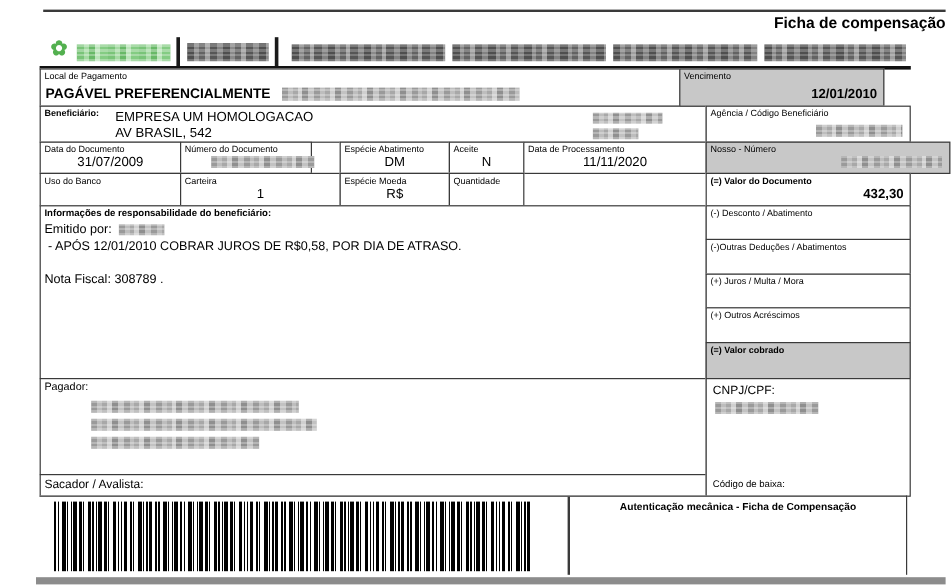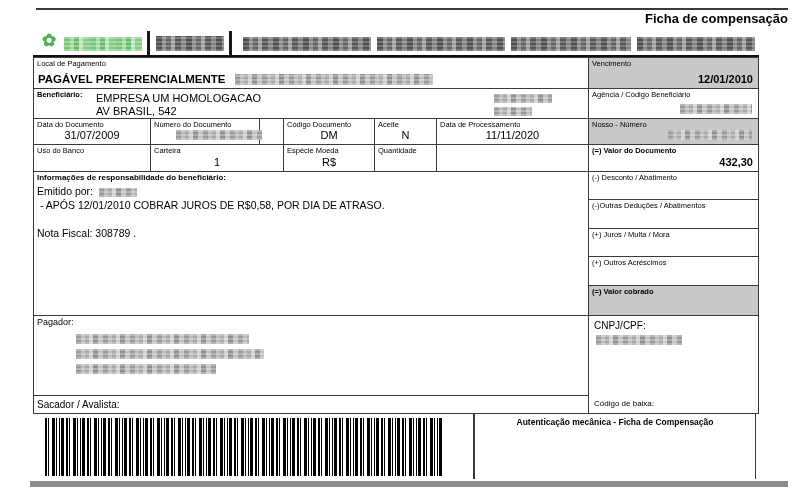--- a/index.html
+++ b/index.html
@@ -78,21 +78,21 @@
 
   <div class="cell" style="left:33px;top:118px;width:118px;height:27px;">
     <div class="lbl">Data do Documento</div>
     <div class="val center-bottom">31/07/2009</div>
   </div>
   <div class="cell" style="left:150px;top:118px;width:110px;height:27px;">
     <div class="lbl">Número do Documento</div>
     <span class="redacted abs" style="left:25px;bottom:4px;width:86px;height:10px;"></span>
   </div>
   <div class="cell" style="left:283px;top:118px;width:92px;height:27px;">
-    <div class="lbl">Código Documento</div>
+    <div class="lbl">Espécie Abatimento</div>
     <div class="val center-bottom">DM</div>
   </div>
   <div class="cell" style="left:374px;top:118px;width:63px;height:27px;">
     <div class="lbl">Aceite</div>
     <div class="val center-bottom">N</div>
   </div>
   <div class="cell" style="left:436px;top:118px;width:153px;height:27px;">
     <div class="lbl">Data de Processamento</div>
     <div class="val center-bottom">11/11/2020</div>
   </div>
@@ -126,29 +126,29 @@
     <div class="lbl" style="font-size:9px;">Pagador:</div>
     <span class="redacted abs" style="left:42px;top:18px;width:173px;height:10px;"></span>
     <span class="redacted abs" style="left:42px;top:33px;width:188px;height:10px;"></span>
     <span class="redacted abs" style="left:42px;top:48px;width:140px;height:10px;"></span>
   </div>
 
   <div class="cell" style="left:33px;top:395px;width:556px;height:19px;">
     <div class="lbl" style="font-size:10px;top:3px;">Sacador / Avalista:</div>
   </div>
 
-  <div class="cell gray" style="left:588px;top:57px;width:171px;height:32px;">
+  <div class="cell gray" style="left:566px;top:57px;width:171px;height:32px;">
     <div class="lbl">Vencimento</div>
     <div class="val big right-bottom">12/01/2010</div>
   </div>
   <div class="cell" style="left:588px;top:88px;width:171px;height:31px;">
     <div class="lbl">Agência / Código Beneficiário</div>
     <span class="redacted abs" style="right:6px;bottom:4px;width:72px;height:10px;"></span>
   </div>
-  <div class="cell gray" style="left:588px;top:118px;width:171px;height:27px;">
+  <div class="cell gray" style="left:588px;top:118px;width:204px;height:27px;">
     <div class="lbl">Nosso - Número</div>
     <span class="redacted abs" style="right:6px;bottom:4px;width:84px;height:10px;"></span>
   </div>
   <div class="cell" style="left:588px;top:144px;width:171px;height:28px;">
     <div class="lbl b">(=) Valor do Documento</div>
     <div class="val big right-bottom">432,30</div>
   </div>
   <div class="cell" style="left:588px;top:199px;width:171px;height:30px;">
     <div class="lbl">(-)Outras Deduções / Abatimentos</div>
   </div>

